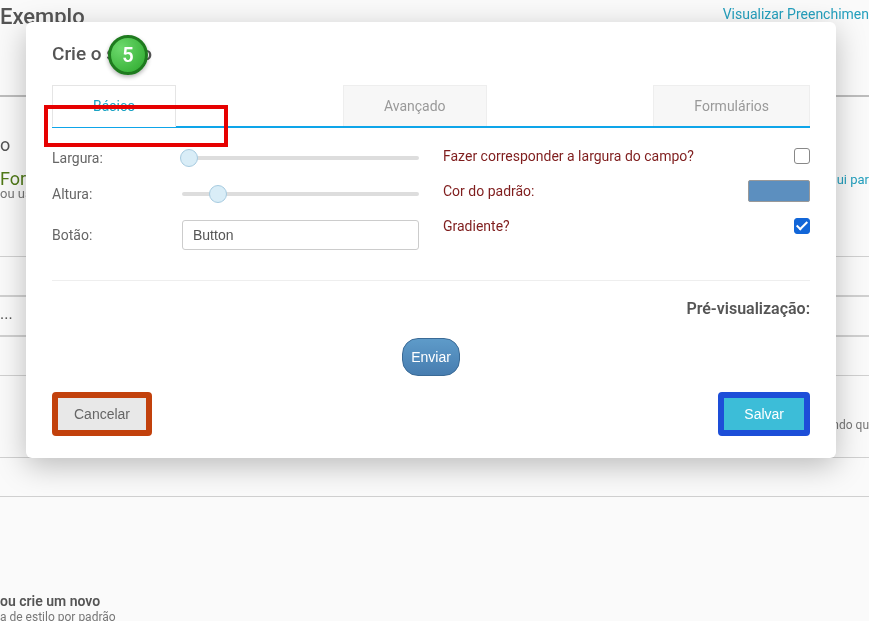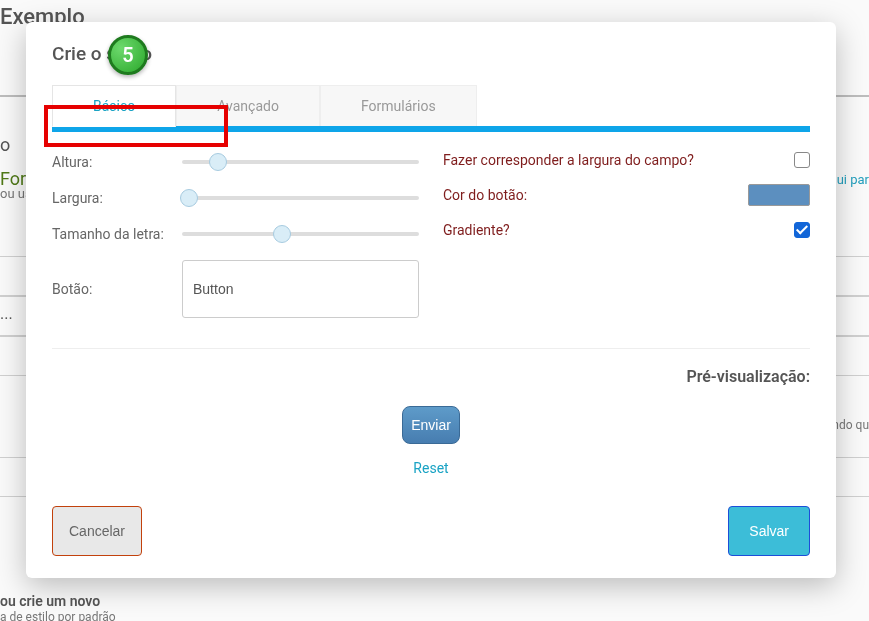--- a/index.html
+++ b/index.html
@@ -130,22 +130,23 @@
       font-size: 20px;
       font-weight: 600;
       display: flex;
       align-items: center;
       justify-content: center;
       box-shadow: 0 2px 4px rgba(0,0,0,0.3);
       z-index: 10;
     }
     .tabs {
       display: flex;
-      border-bottom: 6px solid #0ea5e9;
+      border-bottom: 2px solid #0ea5e9;
       margin-bottom: 20px;
+      justify-content: space-between;
     }
     .tab {
       padding: 12px 40px;
       font-size: 14px;
       color: #999;
       cursor: pointer;
       border: 1px solid transparent;
       border-bottom: none;
       background: #f7f7f7;
       border-color: #eee;
@@ -207,21 +208,21 @@
       height: 18px;
       border-radius: 50%;
       background: #d9edf7;
       border: 1px solid #a7cbe0;
       top: 1px;
       transform: translateX(-50%);
       cursor: pointer;
     }
     .text-input {
       width: 100%;
-      padding: 20px 10px;
+      padding: 6px 10px;
       border: 1px solid #ccc;
       border-radius: 3px;
       font-size: 14px;
       color: #555;
     }
     .checkbox {
       width: 16px;
       height: 16px;
       border: 1.5px solid #888;
       border-radius: 3px;
@@ -266,58 +267,59 @@
       text-align: center;
       margin-bottom: 16px;
     }
     .preview-btn {
       display: inline-block;
       padding: 10px 8px;
       background: linear-gradient(#5e9bc9, #477db0);
       border: 1px solid #3a6a96;
       color: #fff;
       font-size: 14px;
-      border-radius: 8px;
+      border-radius: 16px;
       cursor: pointer;
     }
     .reset-link {
       text-align: center;
       color: #1aa3c4;
       font-size: 14px;
       margin-bottom: 30px;
       cursor: pointer;
     }
     .modal-footer {
       display: flex;
       justify-content: space-between;
     }
     .btn-cancel {
-      padding: 16px 16px;
+      padding: 8px 16px;
       background: #e8e8e8;
-      border: 1px solid #c2410c;
+      border: 6px solid #c2410c;
       color: #666;
       font-size: 14px;
       border-radius: 4px;
       cursor: pointer;
     }
     .btn-save {
       padding: 1px 20px;
       background: #3cbdd8;
-      border: 1px solid #1d4ed8;
+      border: 6px solid #1d4ed8;
       color: #fff;
       font-size: 14px;
       border-radius: 4px;
       cursor: pointer;
     }
   </style>
 </head>
 <body>
 
 <div class="bg">
   <div class="bg-title">Exemplo</div>
+  <div class="bg-link-top">Visualizar Preenchimen</div>
   <div class="bg-hr"></div>
   <div class="bg-letter">o</div>
   <div class="bg-form">Form</div>
   <div class="bg-ous">ou us</div>
   <div class="bg-link-mid">qui par</div>
   <div class="bg-lines bg-l1"></div>
   <div class="bg-lines bg-l2"></div>
   <div class="bg-dots">...</div>
   <div class="bg-lines bg-l3"></div>
   <div class="bg-right-small">endo qu</div>
@@ -332,69 +334,61 @@
   <div class="tabs">
     <div class="tab active">Básico</div>
     <div class="tab">Avançado</div>
     <div class="tab">Formulários</div>
   </div>
   <div class="tab-highlight"></div>
 
   <div class="form-grid">
     <div>
       <div class="form-row">
+        <span>Largura:</span>
+        <div class="slider-wrap">
+          <div class="slider-track"></div>
+          <div class="slider-thumb" style="left:3%"></div>
+        </div>
+      </div>
+      <div class="form-row">
         <span>Altura:</span>
         <div class="slider-wrap">
           <div class="slider-track"></div>
           <div class="slider-thumb" style="left:15%"></div>
         </div>
       </div>
       <div class="form-row">
-        <span>Largura:</span>
-        <div class="slider-wrap">
-          <div class="slider-track"></div>
-          <div class="slider-thumb" style="left:3%"></div>
-        </div>
-      </div>
-      <div class="form-row">
-        <span>Tamanho da letra:</span>
-        <div class="slider-wrap">
-          <div class="slider-track"></div>
-          <div class="slider-thumb" style="left:42%"></div>
-        </div>
-      </div>
-      <div class="form-row">
         <span>Botão:</span>
         <input class="text-input" value="Button" style="">
       </div>
     </div>
 
     <div>
       <div class="form-row-right">
         <span>Fazer corresponder a largura do campo?</span>
         <div class="checkbox"></div>
       </div>
       <div class="form-row-right">
-        <span>Cor do botão:</span>
+        <span>Cor do padrão:</span>
         <div class="color-swatch"></div>
       </div>
       <div class="form-row-right">
         <span>Gradiente?</span>
         <div class="checkbox checked"></div>
       </div>
     </div>
   </div>
 
   <div class="divider"></div>
 
   <div class="preview-title">Pré-visualização:</div>
   <div class="preview-btn-wrap">
     <button class="preview-btn">Enviar</button>
   </div>
-  <div class="reset-link">Reset</div>
 
   <div class="modal-footer">
     <button class="btn-cancel">Cancelar</button>
     <button class="btn-save">Salvar</button>
   </div>
 </div>
 
 <div class="step-badge">5</div>
 
 </body></html>

